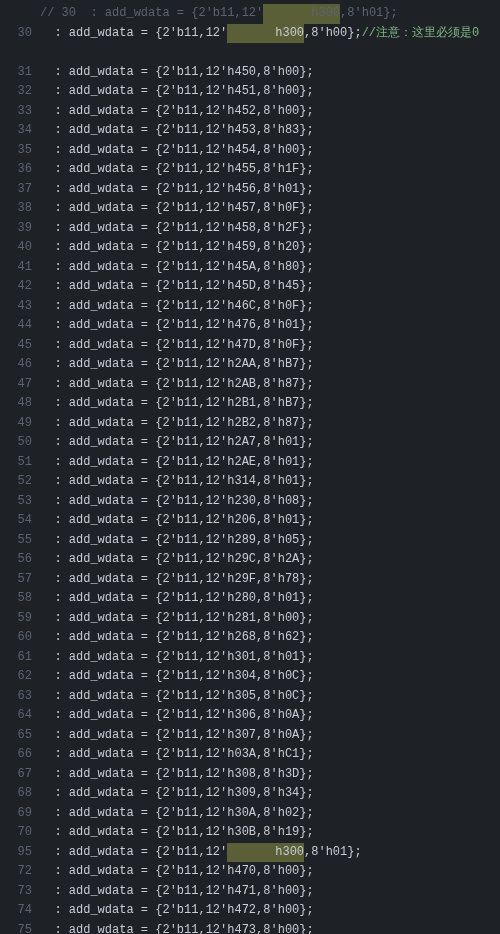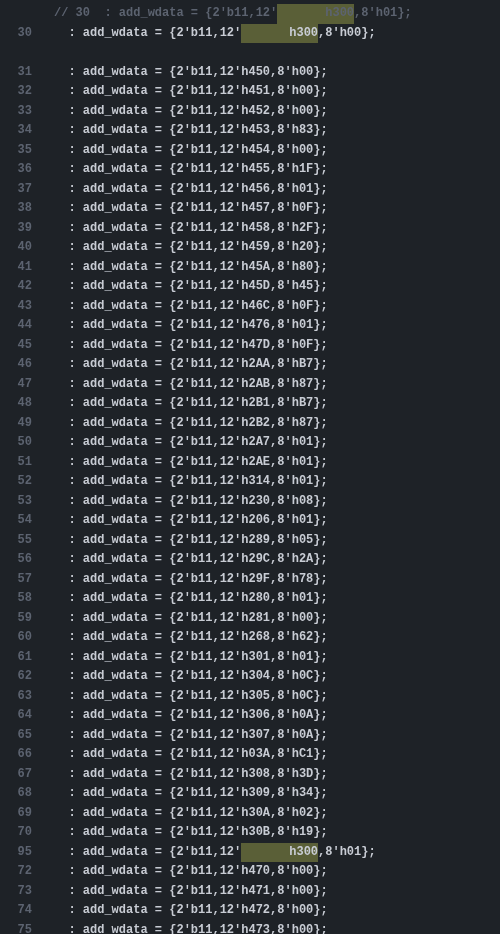--- a/index.html
+++ b/index.html
@@ -15,27 +15,26 @@
       line-height: 19.5px;
       width: 500px;
       height: 934px;
       overflow: hidden;
       padding: 4px 0;
     }
     .code-line {
       display: flex;
       white-space: pre;
       padding: 0 8px;
-      font-weight: bold;
     }
     .line-number {
       color: #5c6370;
       text-align: right;
       min-width: 24px;
-      margin-right: 22px;
+      margin-right: 8px;
       user-select: none;
     }
     .comment {
       color: #5c6370;
     }
     .identifier {
       color: #c8ccd4;
     }
     .highlighted {
       background-color: #5a5f37;
@@ -46,21 +45,21 @@
     }
     .blank-line {
       height: 19.5px;
     }
   </style>
 </head>
 <body>
 
 <div id="code-container">
     <div class="code-line"><span class="line-number"></span><span class="comment">// 30</span><span class="comment">  : </span><span class="comment">add_wdata</span><span class="comment"> = {2'b11,12'</span><span class="comment highlighted">h300</span><span class="comment">,8'h01};</span></div>
-    <div class="code-line"><span class="line-number">30</span><span class="identifier">  : </span><span class="identifier">add_wdata</span><span class="identifier"> = {2'b11,12'</span><span class="identifier highlighted">h300</span><span class="identifier">,8'h00};</span></div>
+    <div class="code-line"><span class="line-number">30</span><span class="identifier">  : </span><span class="identifier">add_wdata</span><span class="identifier"> = {2'b11,12'</span><span class="identifier highlighted">h300</span><span class="identifier">,8'h00};</span><span class="cn-comment">//注意：这里必须是0</span></div>
     <div class="code-line blank-line"><span class="line-number"></span></div>
     <div class="code-line"><span class="line-number">31</span><span class="identifier">  : </span><span class="identifier">add_wdata</span><span class="identifier"> = {</span><span class="identifier">2'b11</span><span class="identifier">,</span><span class="identifier">12'</span><span class="identifier">h450</span><span class="identifier">,</span><span class="identifier">8'</span><span class="identifier">h00</span><span class="identifier">};</span></div>
     <div class="code-line"><span class="line-number">32</span><span class="identifier">  : </span><span class="identifier">add_wdata</span><span class="identifier"> = {</span><span class="identifier">2'b11</span><span class="identifier">,</span><span class="identifier">12'</span><span class="identifier">h451</span><span class="identifier">,</span><span class="identifier">8'</span><span class="identifier">h00</span><span class="identifier">};</span></div>
     <div class="code-line"><span class="line-number">33</span><span class="identifier">  : </span><span class="identifier">add_wdata</span><span class="identifier"> = {</span><span class="identifier">2'b11</span><span class="identifier">,</span><span class="identifier">12'</span><span class="identifier">h452</span><span class="identifier">,</span><span class="identifier">8'</span><span class="identifier">h00</span><span class="identifier">};</span></div>
     <div class="code-line"><span class="line-number">34</span><span class="identifier">  : </span><span class="identifier">add_wdata</span><span class="identifier"> = {</span><span class="identifier">2'b11</span><span class="identifier">,</span><span class="identifier">12'</span><span class="identifier">h453</span><span class="identifier">,</span><span class="identifier">8'</span><span class="identifier">h83</span><span class="identifier">};</span></div>
     <div class="code-line"><span class="line-number">35</span><span class="identifier">  : </span><span class="identifier">add_wdata</span><span class="identifier"> = {</span><span class="identifier">2'b11</span><span class="identifier">,</span><span class="identifier">12'</span><span class="identifier">h454</span><span class="identifier">,</span><span class="identifier">8'</span><span class="identifier">h00</span><span class="identifier">};</span></div>
     <div class="code-line"><span class="line-number">36</span><span class="identifier">  : </span><span class="identifier">add_wdata</span><span class="identifier"> = {</span><span class="identifier">2'b11</span><span class="identifier">,</span><span class="identifier">12'</span><span class="identifier">h455</span><span class="identifier">,</span><span class="identifier">8'</span><span class="identifier">h1F</span><span class="identifier">};</span></div>
     <div class="code-line"><span class="line-number">37</span><span class="identifier">  : </span><span class="identifier">add_wdata</span><span class="identifier"> = {</span><span class="identifier">2'b11</span><span class="identifier">,</span><span class="identifier">12'</span><span class="identifier">h456</span><span class="identifier">,</span><span class="identifier">8'</span><span class="identifier">h01</span><span class="identifier">};</span></div>
     <div class="code-line"><span class="line-number">38</span><span class="identifier">  : </span><span class="identifier">add_wdata</span><span class="identifier"> = {</span><span class="identifier">2'b11</span><span class="identifier">,</span><span class="identifier">12'</span><span class="identifier">h457</span><span class="identifier">,</span><span class="identifier">8'</span><span class="identifier">h0F</span><span class="identifier">};</span></div>
     <div class="code-line"><span class="line-number">39</span><span class="identifier">  : </span><span class="identifier">add_wdata</span><span class="identifier"> = {</span><span class="identifier">2'b11</span><span class="identifier">,</span><span class="identifier">12'</span><span class="identifier">h458</span><span class="identifier">,</span><span class="identifier">8'</span><span class="identifier">h2F</span><span class="identifier">};</span></div>

